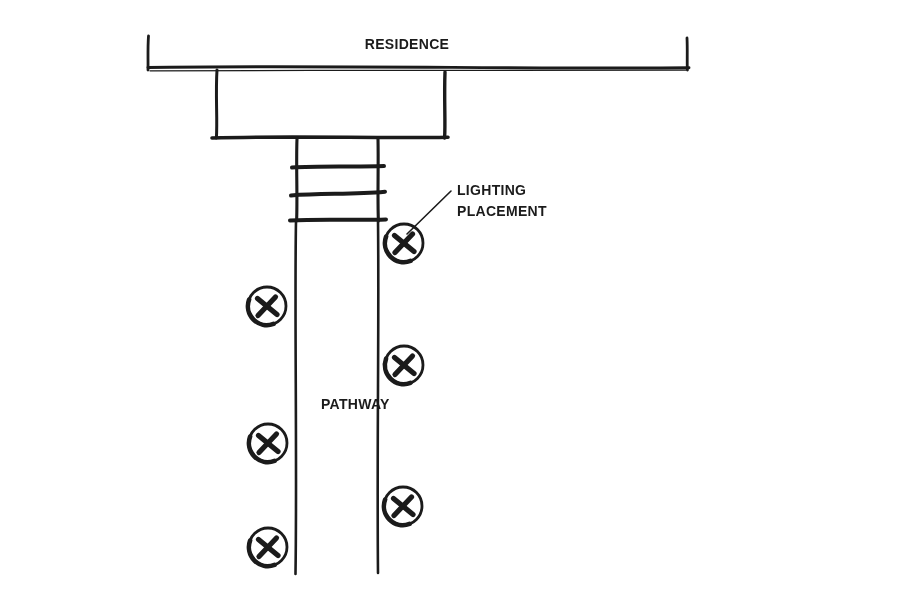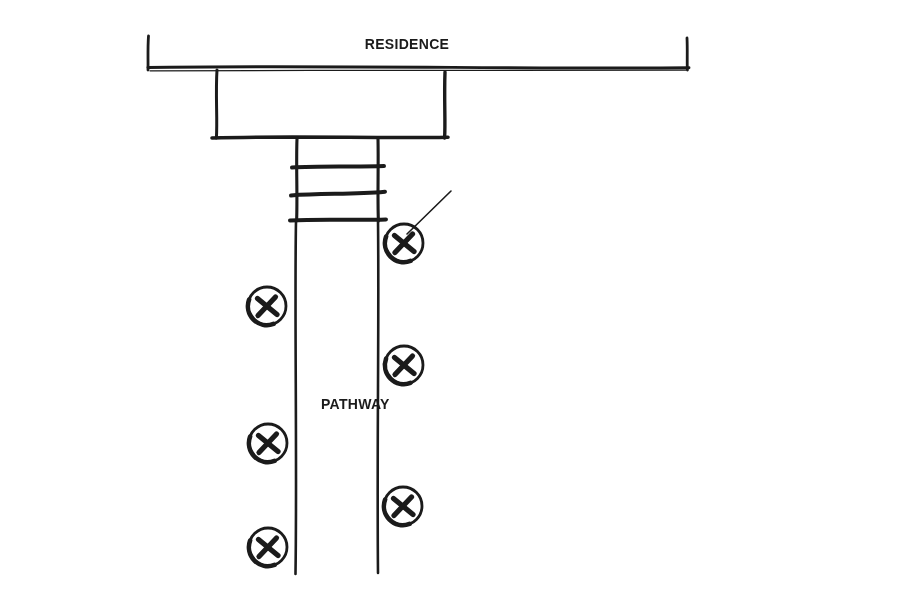--- a/index.html
+++ b/index.html
@@ -90,14 +90,18 @@
           <circle cx="268" cy="547" r="19" fill="none" stroke="#1b1b1b" stroke-width="2.8"></circle>
           <path d="M 274.5 564.9 A 19 19 0 0 1 250.1 540.5" fill="none" stroke="#1b1b1b" stroke-width="4.6" stroke-linecap="round"></path>
           <path d="M 258.5 539.5 L 278 555.5" fill="none" stroke="#1b1b1b" stroke-width="5.2" stroke-linecap="round"></path>
           <path d="M 276.5 538 L 259 556.5" fill="none" stroke="#1b1b1b" stroke-width="5.2" stroke-linecap="round"></path>
         </g>
       </g>
   </svg>
 
   <div class="label label-residence">RESIDENCE</div>
   <div class="label label-pathway">PATHWAY</div>
+  <div class="label label-lighting">
+    <div>LIGHTING</div>
+    <div>PLACEMENT</div>
+  </div>
 
 </div>
 
 </body></html>

